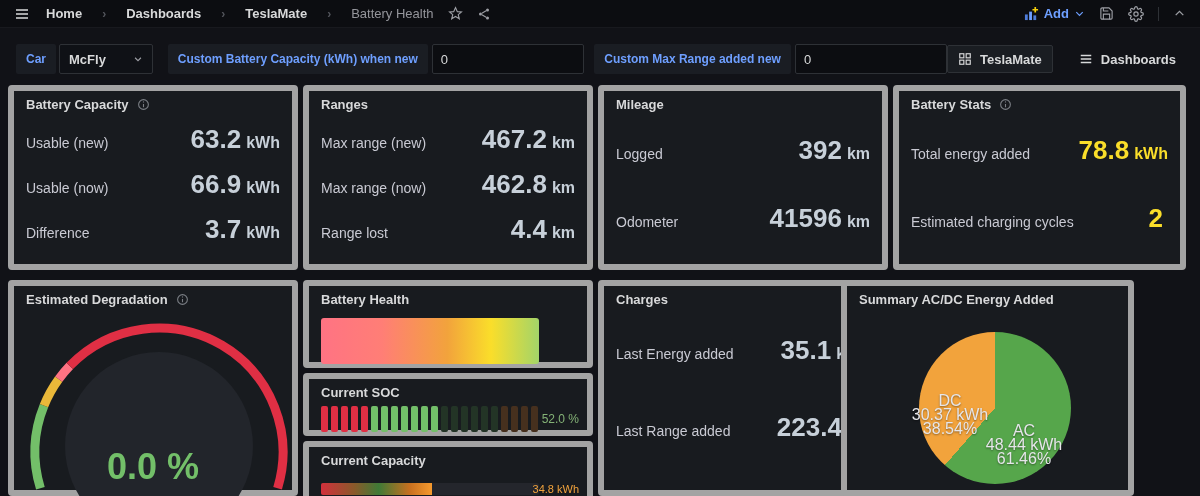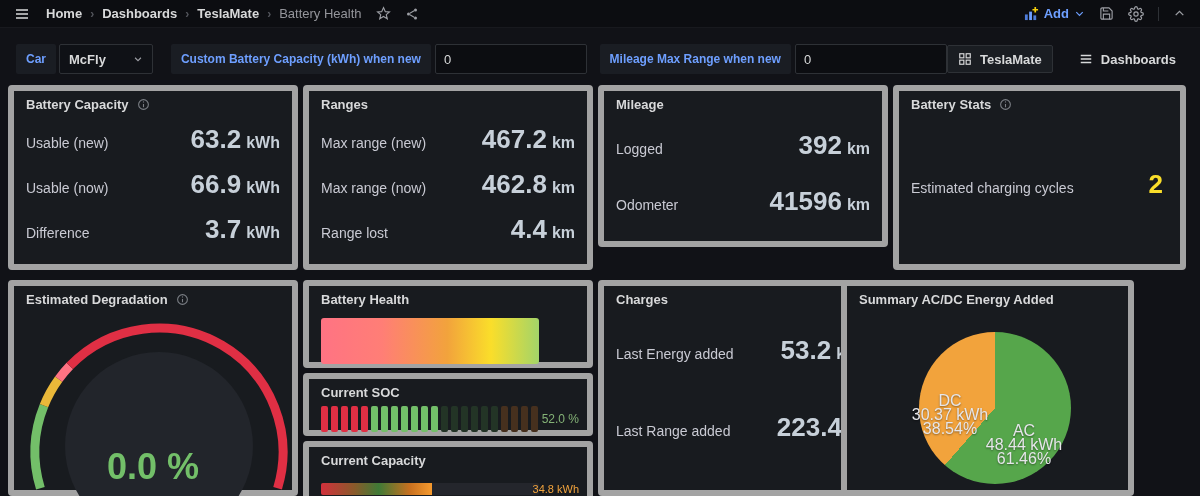--- a/index.html
+++ b/index.html
@@ -6,21 +6,21 @@
   html,body { width:1200px; height:496px; overflow:hidden; background:#111217;
     font-family:"Liberation Sans", sans-serif; color:#d8d9da; }
   .stage { position:relative; width:1200px; height:496px; }
 
   
   .topbar { position:absolute; left:0; top:0; width:1200px; height:28px;
     background:#0c0d11; border-bottom:1px solid #18191e;
     display:flex; align-items:center; padding:0 14px; }
   .icon-btn { display:flex; align-items:center; justify-content:center;
     color:#9d9fa5; cursor:pointer; }
-  .crumbs { display:flex; align-items:center; gap:8px; margin-left:16px;
+  .crumbs { display:flex; align-items:center; gap:20px; margin-left:16px;
     font-size:13px; font-weight:bold; }
   .crumb { color:#d8d9da; cursor:pointer; white-space:nowrap; }
   .crumb.current { color:#94959b; font-weight:normal; }
   .crumb-sep { color:#53555c; font-size:12px; }
   .crumb-icons { display:flex; align-items:center; gap:14px; margin-left:14px; }
   .topbar-right { margin-left:auto; display:flex; align-items:center; gap:14px; }
   .add-group { display:flex; align-items:center; gap:5px; color:#6E9FFF;
     font-size:13px; font-weight:bold; cursor:pointer; }
   .v-divider { width:1px; height:14px; background:#2e3136; }
 
@@ -158,21 +158,21 @@
     <span class="select">
       <span>McFly</span>
       <svg width="10" height="10" viewBox="0 0 24 24" fill="none" stroke="#9d9fa5" stroke-width="2.6">
           <polyline points="5 9 12 16 19 9"></polyline>
         </svg>
     </span>
     <span class="gap20"></span>
     <span class="var-label">Custom Battery Capacity (kWh) when new</span>
     <input class="var-input" value="0" style="">
     <span class="gap14"></span>
-    <span class="var-label">Mileage Max Range when new</span>
+    <span class="var-label">Custom Max Range added new</span>
     <input class="var-input" value="0" style="">
     <div class="subbar-right">
       <span class="link-btn bordered">
         <svg width="14" height="14" viewBox="0 0 24 24" fill="none" stroke="#d8d9da" stroke-width="2">
             <rect x="3" y="3" width="7" height="7"></rect>
             <rect x="14" y="3" width="7" height="7"></rect>
             <rect x="3" y="14" width="7" height="7"></rect>
             <rect x="14" y="14" width="7" height="7"></rect>
           </svg>
         <span>TeslaMate</span>
@@ -224,21 +224,21 @@
         <span class="stat-label">Max range (now)</span>
         <span><span class="stat-num">462.8</span><span class="stat-unit">km</span></span>
       </div>
       <div class="stat-row">
         <span class="stat-label">Range lost</span>
         <span><span class="stat-num">4.4</span><span class="stat-unit">km</span></span>
       </div>
     </div>
   </div>
 
-  <div class="panel" style="left:598px;top:85px;width:290px;height:162px">
+  <div class="panel" style="left:598px;top:85px;width:290px;height:185px">
     <div class="p-head">
         <span class="p-title">Mileage</span>
       </div>
     <div class="stat-body">
       <div class="stat-row">
         <span class="stat-label">Logged</span>
         <span><span class="stat-num">392</span><span class="stat-unit">km</span></span>
       </div>
       <div class="stat-row">
         <span class="stat-label">Odometer</span>
@@ -250,20 +250,24 @@
   <div class="panel" style="left:893px;top:85px;width:293px;height:185px">
     <div class="p-head">
       <span class="p-title">Battery Stats</span>
       <svg width="13" height="13" viewBox="0 0 24 24" fill="none" stroke="#7b7f85" stroke-width="2">
           <circle cx="12" cy="12" r="9"></circle>
           <path d="M12 11v6"></path>
           <circle cx="12" cy="7.2" r="1.1" fill="#7b7f85" stroke="none"></circle>
         </svg>
     </div>
     <div class="stat-body">
+      <div class="stat-row yellow">
+        <span class="stat-label">Total energy added</span>
+        <span><span class="stat-num">78.8</span><span class="stat-unit">kWh</span></span>
+      </div>
       <div class="stat-row yellow">
         <span class="stat-label">Estimated charging cycles</span>
         <span><span class="stat-num">2</span><span class="stat-unit"></span></span>
       </div>
     </div>
   </div>
 
   <div class="panel" style="left:8px;top:280px;width:290px;height:216px">
     <div class="p-head">
       <span class="p-title">Estimated Degradation</span>
@@ -332,21 +336,21 @@
     <span class="cap-value">34.8 kWh</span>
   </div>
 
   <div class="panel" style="left:598px;top:280px;width:290px;height:216px">
     <div class="p-head">
         <span class="p-title">Charges</span>
       </div>
     <div class="stat-body" style="bottom:24px">
       <div class="stat-row">
         <span class="stat-label">Last Energy added</span>
-        <span><span class="stat-num">53.2</span><span class="stat-unit">kWh</span></span>
+        <span><span class="stat-num">35.1</span><span class="stat-unit">kWh</span></span>
       </div>
       <div class="stat-row">
         <span class="stat-label">Last Range added</span>
         <span><span class="stat-num">223.4</span><span class="stat-unit">km</span></span>
       </div>
     </div>
   </div>
 
   <div class="panel" style="left:841px;top:280px;width:293px;height:216px">
     <div class="p-head">

